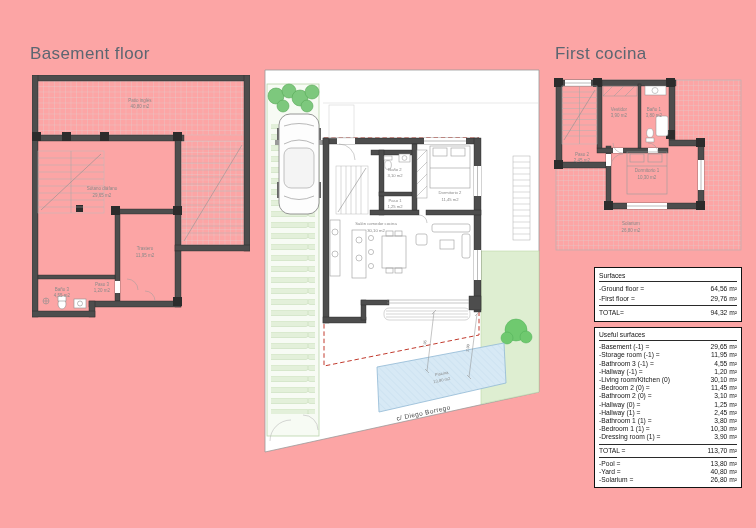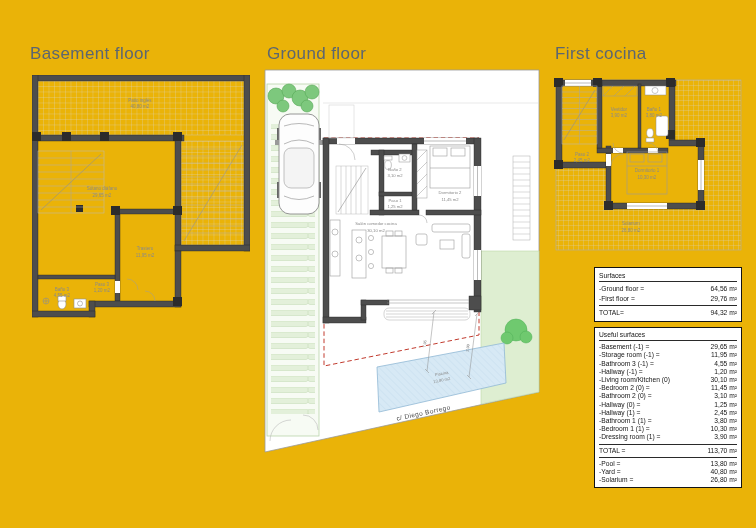--- a/index.html
+++ b/index.html
@@ -1,16 +1,16 @@
 <!DOCTYPE html>
 <html><head>
 <meta charset="utf-8">
 <style>
   html,body{margin:0;padding:0;background:#fff;}
-  .canvas{position:relative;width:756px;height:528px;background:#eab308;overflow:hidden;
+  .canvas{position:relative;width:756px;height:528px;background:#fca5a5;overflow:hidden;
           font-family:"Liberation Sans",sans-serif;}
   .floor-title{position:absolute;font-size:17px;letter-spacing:.4px;color:#5c6671;font-weight:400;}
   #title-basement{left:30px;top:44px;}
   #title-ground{left:267px;top:44px;}
   #title-first{left:555px;top:44px;}
   svg{position:absolute;}
   #svg-basement{left:32px;top:75px;}
   #svg-ground{left:264px;top:68px;}
   #svg-first{left:553px;top:70px;}
   .plan-label{font-size:4.5px;fill:#8a8a8a;text-anchor:middle;}
@@ -25,21 +25,20 @@
   .tbl .extra{border-top:.8px solid #2a2a2a;margin-top:2px;padding-top:2px;}
   #tbl-surfaces{top:267px;line-height:9.4px;}
   #tbl-useful{top:327px;}
 </style>
 </head>
 <body>
 
 <div class="canvas">
 
   <div class="floor-title" id="title-basement">Basement floor</div>
-  <div class="floor-title" id="title-ground">Ground floor</div>
   <div class="floor-title" id="title-first">First cocina</div>
 
   <svg id="svg-basement" width="218" height="246" viewBox="0 0 218 246">
     <defs>
       <pattern id="gridB" width="5.5" height="5.5" patternUnits="userSpaceOnUse">
         <path d="M5.5 0H0V5.5" fill="none" stroke="#d8d8d8" stroke-width="0.5"></path>
       </pattern>
     </defs>
     <g>
       <rect x="6" y="6" width="206" height="54" fill="url(#gridB)" stroke="#c6c6c6" stroke-width="0.4"></rect>

